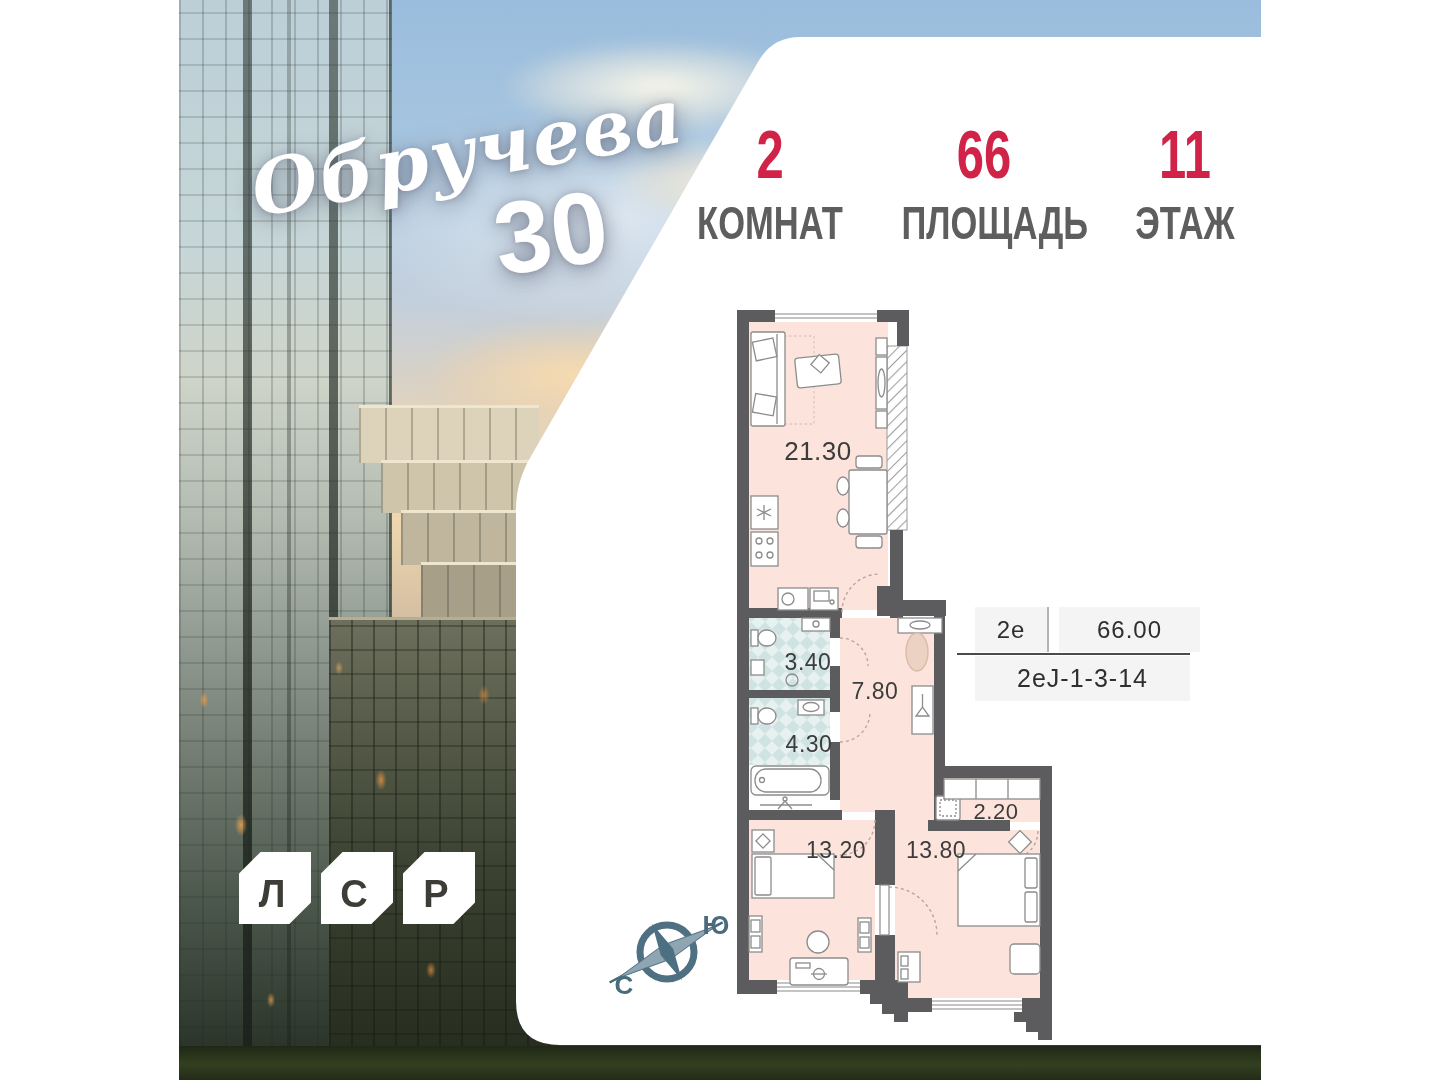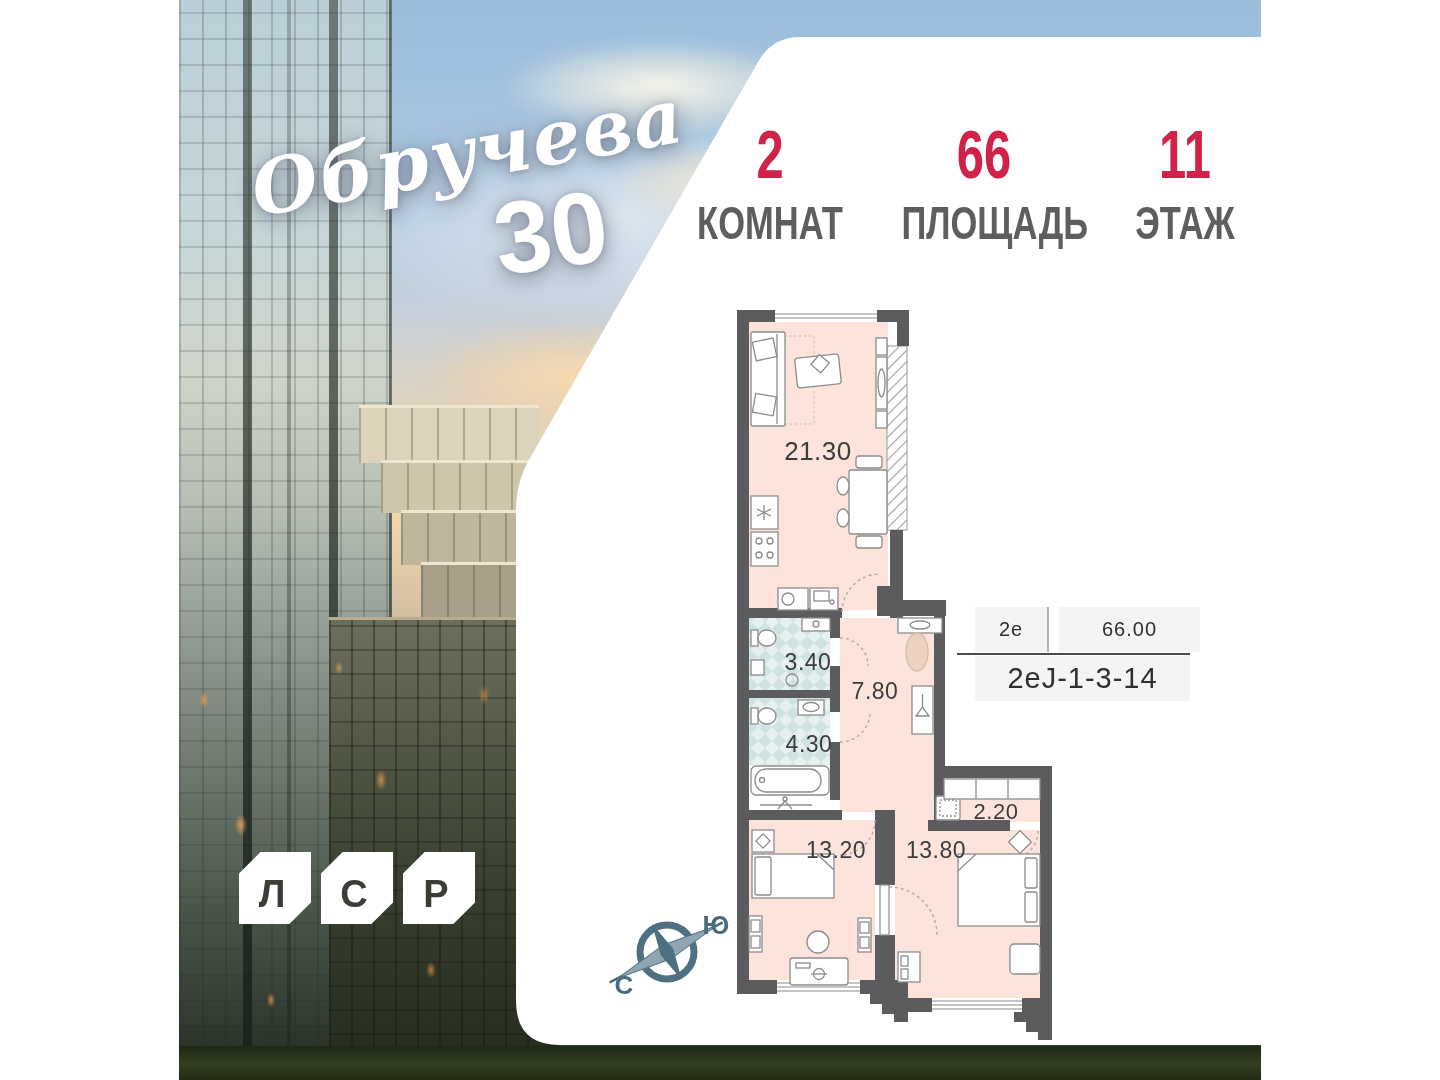--- a/index.html
+++ b/index.html
@@ -65,26 +65,26 @@
 
   
   .stat{position:absolute;top:120px;width:220px;text-align:center;z-index:3;}
   .st1{left:660px;} .st2{left:874px;} .st3{left:1075px;}
   .stat-num{font-weight:700;font-size:68px;line-height:1;color:#d02347;transform:scaleX(.72);}
   .stat-label{margin-top:12px;font-weight:700;font-size:46px;line-height:1;color:#5e5e5e;transform:scaleX(.75);}
 
   
   .info{position:absolute;z-index:3;color:#2f2f2f;}
   .info-cell{position:absolute;background:#f4f4f4;display:flex;align-items:center;justify-content:center;
-             font-size:20px;letter-spacing:1px;}
+             font-size:24px;letter-spacing:1px;}
   .cellA{left:975px;top:607px;width:72px;height:45px;}
   .vdiv{position:absolute;left:1047px;top:607px;width:2px;height:45px;background:#b3b3b3;}
   .cellB{left:1049px;top:607px;width:141px;height:45px;margin-left:10px;}
   .hdiv{position:absolute;left:957px;top:653px;width:233px;height:2px;background:#4b4b4b;}
-  .cellC{left:975px;top:656px;width:215px;height:45px;font-size:29px;}
+  .cellC{left:975px;top:656px;width:215px;height:45px;font-size:25px;}
 
   
   .plan{position:absolute;left:730px;top:300px;z-index:3;}
   .plan text{font-family:"Liberation Sans",sans-serif;fill:#3c3c3c;letter-spacing:.5px;}
   .compass{position:absolute;left:600px;top:890px;z-index:3;}
   .compass text{font-family:"Liberation Sans",sans-serif;font-weight:700;fill:#4a6b7e;}
 </style>
 </head>
 <body>
 

